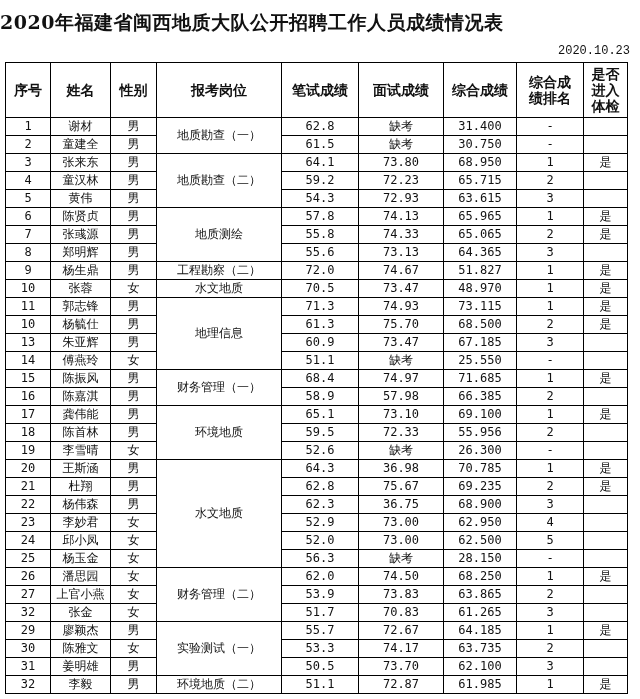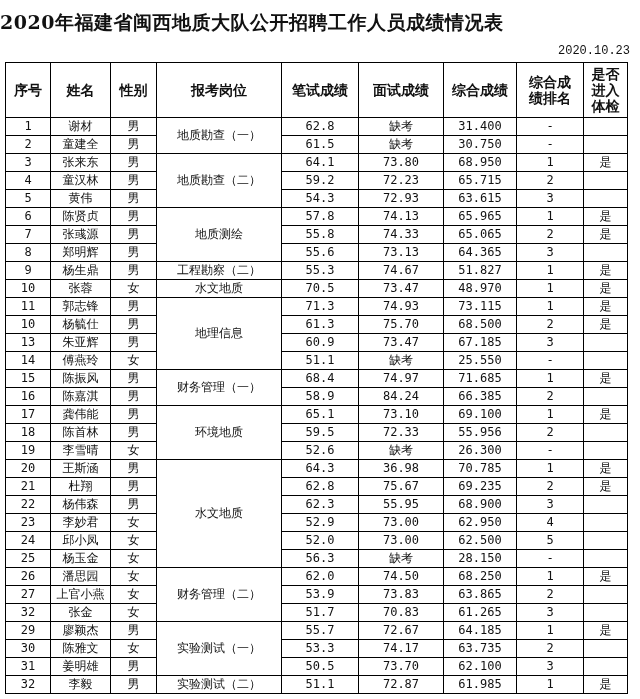--- a/index.html
+++ b/index.html
@@ -136,21 +136,21 @@
         <td class="num">73.13</td>
         <td class="num">64.365</td>
         <td class="num">3</td>
         <td></td>
       </tr>
       <tr>
         <td class="num">9</td>
         <td>杨生鼎</td>
         <td>男</td>
         <td class="pos" rowspan="1">工程勘察（二）</td>
-        <td class="num">55.3</td>
+        <td class="num">72.0</td>
         <td class="num">74.67</td>
         <td class="num">51.827</td>
         <td class="num">1</td>
         <td>是</td>
       </tr>
       <tr>
         <td class="num">10</td>
         <td>张蓉</td>
         <td>女</td>
         <td class="pos" rowspan="1">水文地质</td>
@@ -210,21 +210,21 @@
         <td class="num">74.97</td>
         <td class="num">71.685</td>
         <td class="num">1</td>
         <td>是</td>
       </tr>
       <tr>
         <td class="num">16</td>
         <td>陈嘉淇</td>
         <td>男</td>
         <td class="num">58.9</td>
-        <td class="num">84.24</td>
+        <td class="num">57.98</td>
         <td class="num">66.385</td>
         <td class="num">2</td>
         <td></td>
       </tr>
       <tr>
         <td class="num">17</td>
         <td>龚伟能</td>
         <td>男</td>
         <td class="pos" rowspan="3">环境地质</td>
         <td class="num">65.1</td>
@@ -272,21 +272,21 @@
         <td class="num">75.67</td>
         <td class="num">69.235</td>
         <td class="num">2</td>
         <td>是</td>
       </tr>
       <tr>
         <td class="num">22</td>
         <td>杨伟森</td>
         <td>男</td>
         <td class="num">62.3</td>
-        <td class="num">55.95</td>
+        <td class="num">36.75</td>
         <td class="num">68.900</td>
         <td class="num">3</td>
         <td></td>
       </tr>
       <tr>
         <td class="num">23</td>
         <td>李妙君</td>
         <td>女</td>
         <td class="num">52.9</td>
         <td class="num">73.00</td>
@@ -373,21 +373,21 @@
         <td class="num">50.5</td>
         <td class="num">73.70</td>
         <td class="num">62.100</td>
         <td class="num">3</td>
         <td></td>
       </tr>
       <tr>
         <td class="num">32</td>
         <td>李毅</td>
         <td>男</td>
-        <td class="pos" rowspan="1">实验测试（二）</td>
+        <td class="pos" rowspan="1">环境地质（二）</td>
         <td class="num">51.1</td>
         <td class="num">72.87</td>
         <td class="num">61.985</td>
         <td class="num">1</td>
         <td>是</td>
       </tr>
     </tbody>
 </table>
 
 </body></html>

